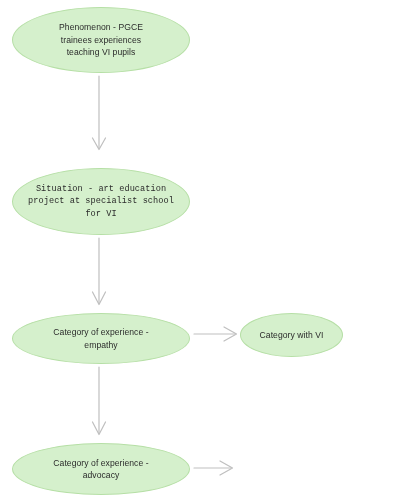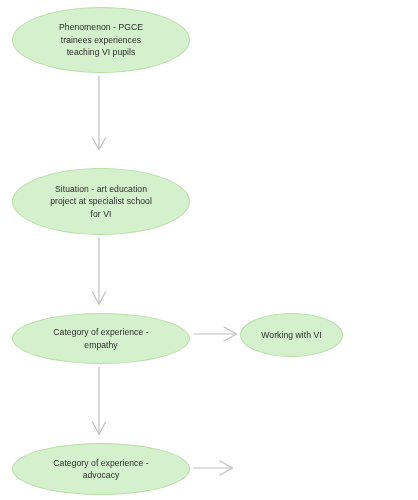--- a/index.html
+++ b/index.html
@@ -36,21 +36,21 @@
     text-align: center;
     letter-spacing: 0.05px;
   }
   .node-label {
     display: block;
     padding: 0 10px;
     white-space: pre-line;
   }
   
   #node-phenomenon { left: 12px;  top: 7px;   width: 178px; height: 66px; }
-  #node-situation  { left: 12px;  top: 168px; width: 178px; height: 67px; }
+  #node-situation  { left: 12px;  top: 168px; width: 178px; height: 67px; font-family: Liberation Mono, monospace; }
   #node-empathy    { left: 12px;  top: 313px; width: 178px; height: 51px; }
   #node-advocacy   { left: 12px;  top: 443px; width: 178px; height: 52px; }
   
   #node-working-with-vi { left: 240px; top: 313px; width: 103px; height: 44px; }
   #node-influencing     { left: 235px; top: 443px; width: 178px; height: 52px; }
 
   .connector-layer {
     position: absolute;
     top: 0; left: 0;
     width: 418px;
@@ -109,17 +109,17 @@
     <span class="node-label">Category of experience -
 empathy</span>
   </div>
 
   <div class="node" id="node-advocacy">
     <span class="node-label">Category of experience -
 advocacy</span>
   </div>
 
   <div class="node" id="node-working-with-vi">
-    <span class="node-label">Working with VI</span>
+    <span class="node-label">Category with VI</span>
   </div>
 
 
 </div>
 
 </body></html>

